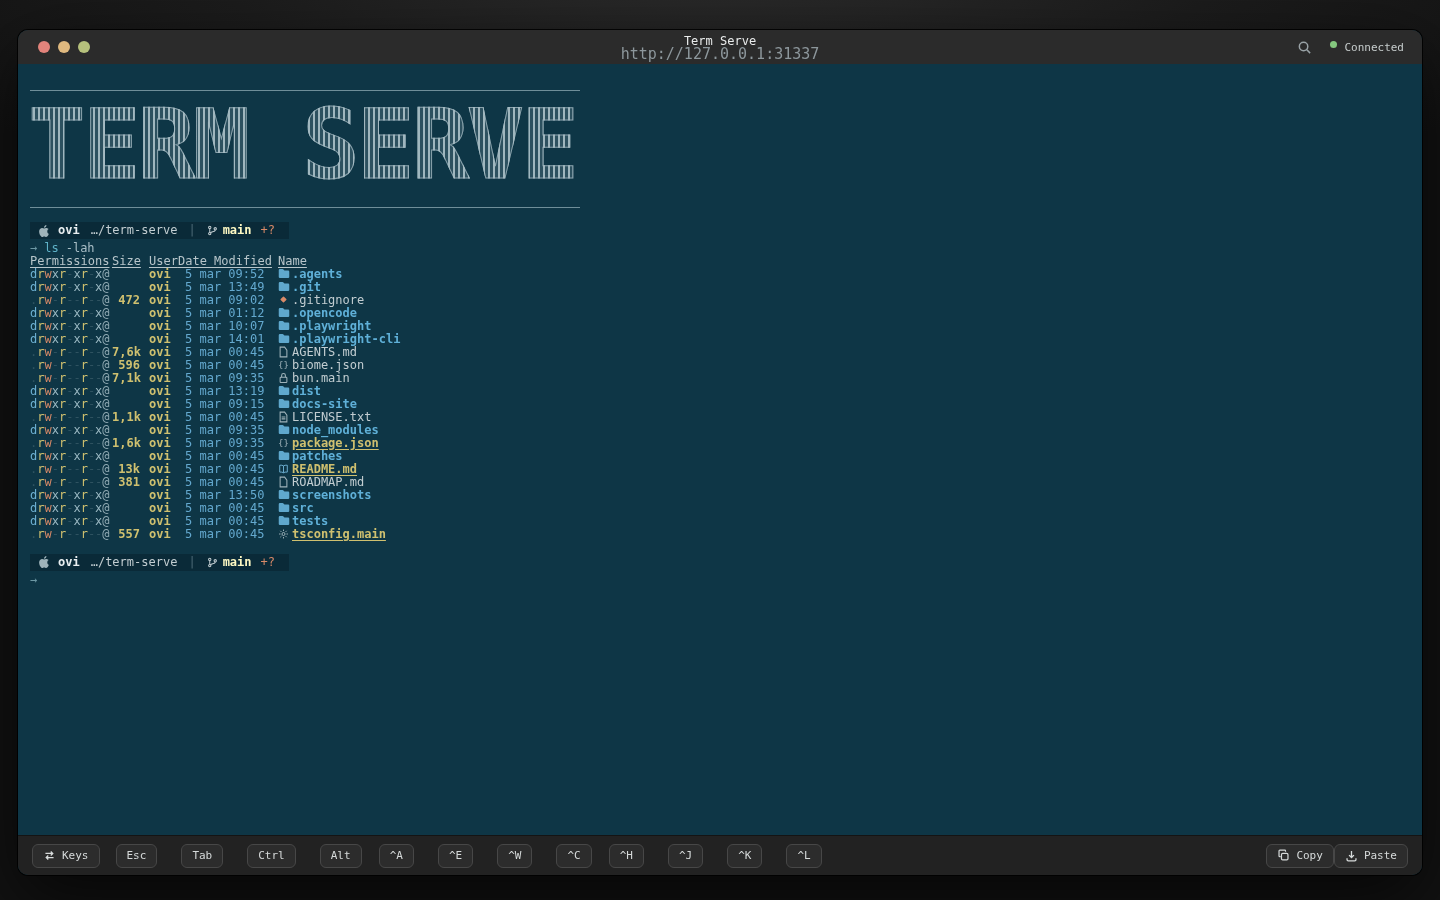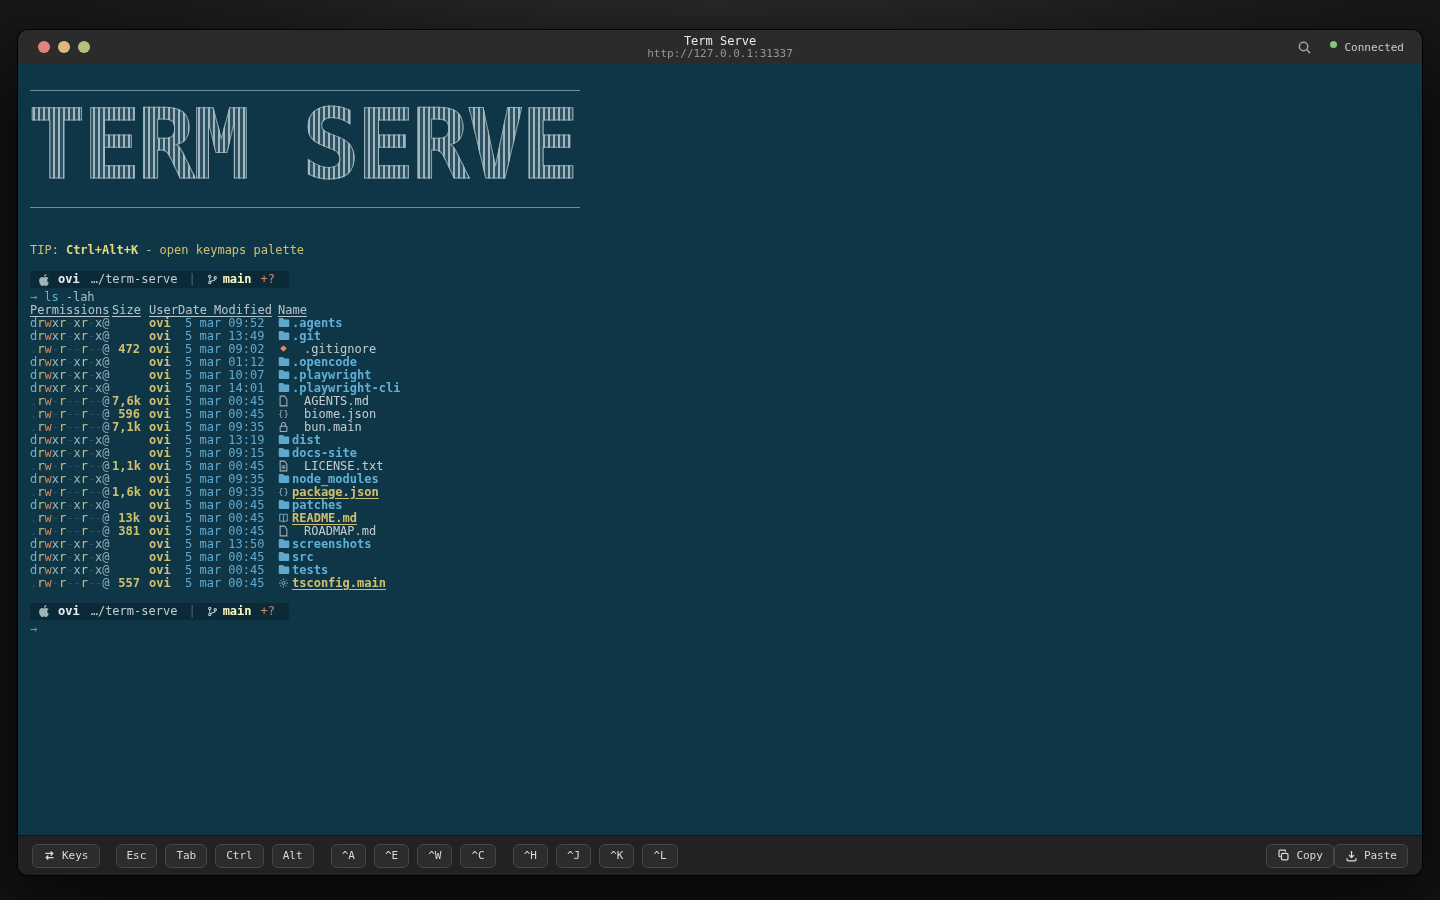--- a/index.html
+++ b/index.html
@@ -17,21 +17,21 @@
   }
   
   .titlebar{height:34px;background:var(--chrome-bg,#2b2b2b);position:relative;}
   .traffic{position:absolute;left:20px;top:0;height:100%;display:flex;align-items:center;gap:8px;}
   .tl{width:12px;height:12px;border-radius:50%;border:none;cursor:pointer;}
   .tl-close{background:var(--traffic-red,#e2837b);}
   .tl-min{background:var(--traffic-yellow,#e0b97f);}
   .tl-max{background:var(--traffic-green,#b6c17c);}
   .title-stack{position:absolute;inset:0;display:flex;flex-direction:column;align-items:center;justify-content:center;gap:2px;pointer-events:none;}
   .w-title{font-size:12px;line-height:12px;color:#e9ebeb;}
-  .w-url{font-size:11px;line-height:10px;color:#8d979c;}
+  .w-url{font-size:15px;line-height:10px;color:#8d979c;}
   .titlebar-right{position:absolute;right:18px;top:0;height:100%;display:flex;align-items:center;gap:16px;}
   .search-btn{background:none;border:none;color:#99a2a6;display:flex;cursor:pointer;padding:2px;}
   .conn{display:flex;gap:7px;font-size:11px;color:#c6cccc;}
   .conn-dot{width:7px;height:7px;border-radius:50%;background:var(--green,#84c77e);}
   
   .terminal{position:relative;height:771px;background:var(--terminal-bg,#0e3646);
     padding:14px 12px;font-size:12px;line-height:13px;color:var(--fg,#c2cdd1);cursor:text;}
   .hr{width:550px;border-top:1px solid #6f8e99;}
   .hr-top{margin-top:12px;}
   .hr-bottom{margin-top:16px;}
@@ -78,34 +78,34 @@
   .col-icon{display:inline-block;width:14px;margin-left:6px;vertical-align:top;}
   .col-icon svg{vertical-align:-1px;}
   .col-name-h{display:inline-block;margin-left:6px;}
   .p-dim{color:var(--dim,#2e5260);}
   .p-d{color:#6db0d2;}
   .p-r{color:var(--yellow,#cfc06f);}
   .p-w{color:var(--orange,#d98a68);}
   .p-x{color:#9ab8c2;}
   .p-at{color:#8fa9b2;}
   .name-dir{color:var(--dir-blue,#5fb0d8);font-weight:bold;}
-  .name-file{color:var(--fg,#c2cdd1);margin-left:12px;}
+  .name-file{color:var(--fg,#c2cdd1);}
   .name-special{color:var(--yellow,#cfc06f);text-decoration:underline;text-underline-offset:2px;cursor:pointer;font-weight:bold;}
   .ic-folder{color:#5fa8cd;}
   .ic-git{color:var(--orange,#d98a68);}
   .ic-markdown,.ic-json,.ic-lock,.ic-text,.ic-gear{color:#9fb3ba;}
   .ic-book{color:#6db0d2;}
   
   .bottombar{
     height:40px;background:var(--bottombar-bg,#222222);border-top:1px solid #141414;
     display:flex;align-items:center;justify-content:space-between;padding:0 14px;
   }
   .bb-left{display:flex;align-items:center;}
   .kgroups{display:flex;margin-left:16px;gap:17px;}
-  .kgroup{display:flex;gap:8px;}
+  .kgroup{display:flex;gap:24px;}
   .bb-right{display:flex;}
   .kbtn{
     height:24px;padding:0 10px;background:#2c2c2c;border:1px solid #474747;border-radius:6px;
     color:#d6dada;font-size:11px;font-family:"DejaVu Sans Mono",monospace;
     display:inline-flex;align-items:center;gap:6px;cursor:pointer;
   }
   .kicon{display:flex;color:inherit;}
 </style>
 </head>
 <body>
@@ -135,23 +135,20 @@
           <span>Connected</span>
         </div>
       </div>
     </div>
 
     <div class="terminal">
       <div class="hr hr-top"></div>
       <div class="banner-text">TERM SERVE</div>
       <div class="hr hr-bottom"></div>
 
-      <div class="tip-line">
-        <span class="tip-label">TIP:</span><span class="tip-keys">Ctrl+Alt+K</span><span class="tip-rest">- open keymaps palette</span>
-      </div>
 
       <div>
         <div class="prompt-bar">
           <span class="os-icon">
             <svg width="10" height="12" viewBox="0 0 814 1000" fill="currentColor">
                 <path d="M788.1 340.9c-5.8 4.5-108.2 62.2-108.2 190.5 0 148.4 130.3 200.9 134.2 202.2-.6 3.2-20.7 71.9-68.7 141.9-42.8 61.6-87.5 123.1-155.5 123.1s-85.5-39.5-164-39.5c-76.5 0-103.7 40.8-165.9 40.8s-105.6-57-155.5-127C46.7 790.7 0 663 0 541.8c0-194.4 126.4-297.5 250.8-297.5 66.1 0 121.2 43.4 162.7 43.4 39.5 0 101.1-46 176.3-46 28.5 0 130.9 2.6 198.3 99.2zm-234-181.5c31.1-36.9 53.1-88.1 53.1-139.3 0-7.1-.6-14.3-1.9-20.1-50.6 1.9-110.8 33.7-147.1 75.8-28.5 32.4-55.1 83.6-55.1 135.5 0 7.8 1.3 15.6 1.9 18.1 3.2.6 8.4 1.3 13.6 1.3 45.4 0 102.5-30.4 135.5-71.3z"></path>
               </svg>
           </span>
           <span class="p-user">ovi</span>
           <span class="p-path">…/term-serve</span>

